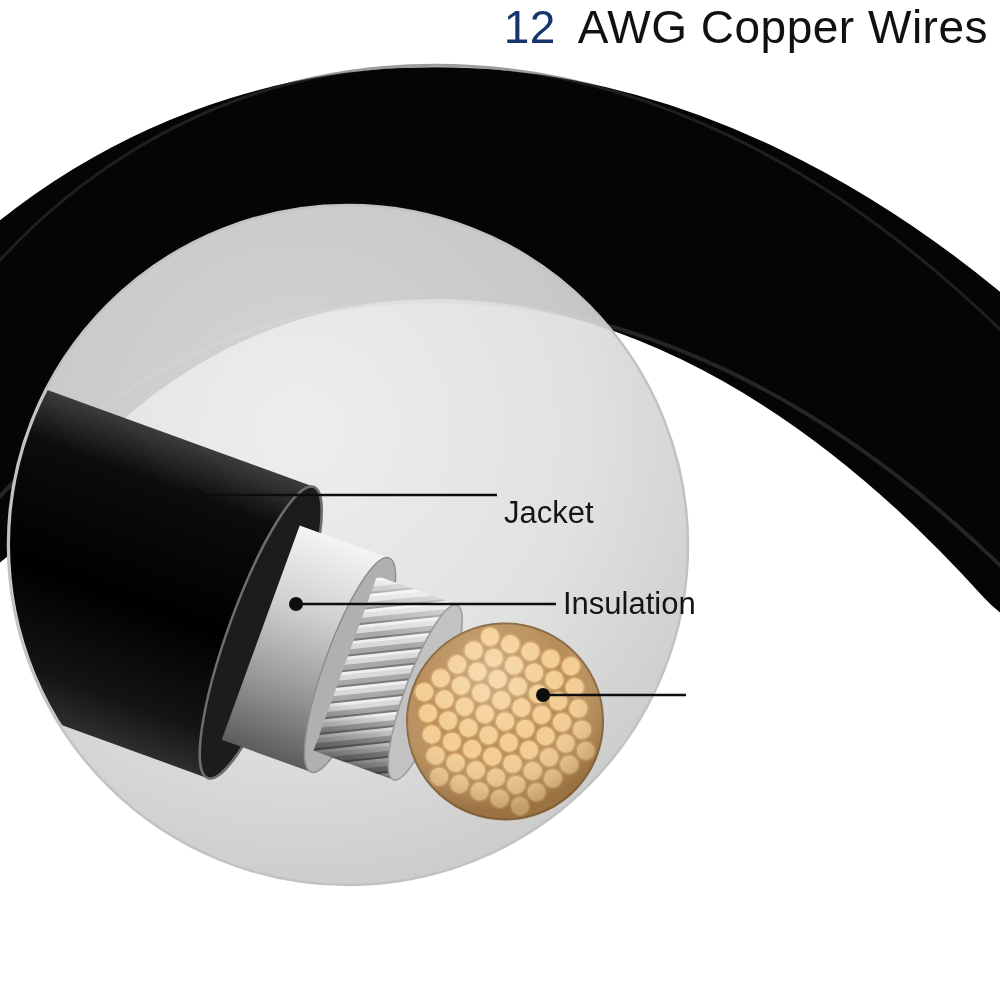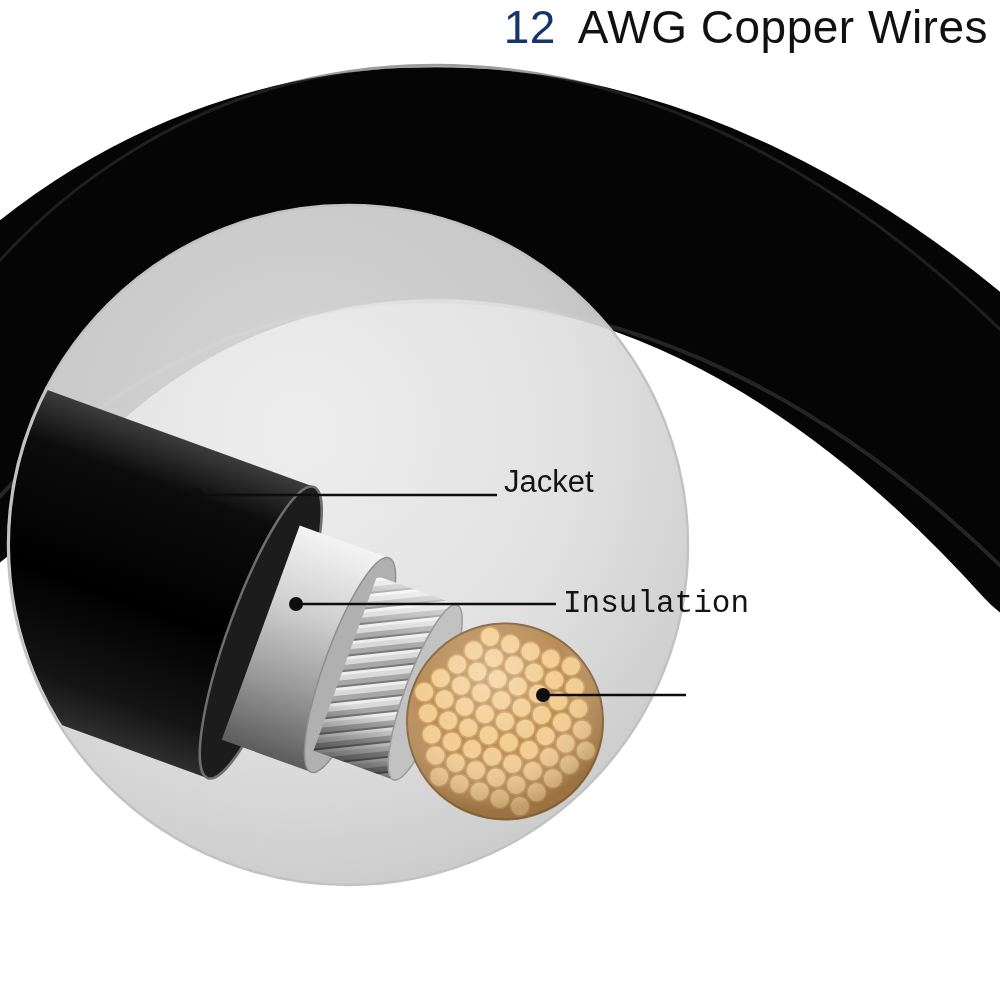--- a/index.html
+++ b/index.html
@@ -4,22 +4,22 @@
 <style>
   * { margin:0; padding:0; box-sizing:border-box; }
   html,body { width:1000px; height:1000px; background:#ffffff; overflow:hidden;
               font-family:"Liberation Sans", sans-serif; }
   .stage { position:relative; width:1000px; height:1000px; background:#ffffff; }
   svg.scene { position:absolute; left:0; top:0; width:1000px; height:1000px; }
   .title { position:absolute; top:0px; right:12px; white-space:nowrap;
            font-size:46px; letter-spacing:0.5px; color:#111111; }
   .title .gauge { color:#15356f; margin-right:22px; }
   .callout-label { position:absolute; font-size:31px; color:#141414; white-space:nowrap; }
-  .label-jacket     { left:504px; top:464px; }
-  .label-insulation { left:563px; top:586px;font-family:Liberation Mono, monospace; }
+  .label-jacket     { left:504px; top:495px; }
+  .label-insulation { left:563px; top:586px; }
   .label-tinned     { left:692px; top:677px; }
 </style>
 </head>
 <body>
 
 <div class="stage">
 
   <svg class="scene" viewBox="0 0 1000 1000">
     <defs>
       <clipPath id="lensClip">

